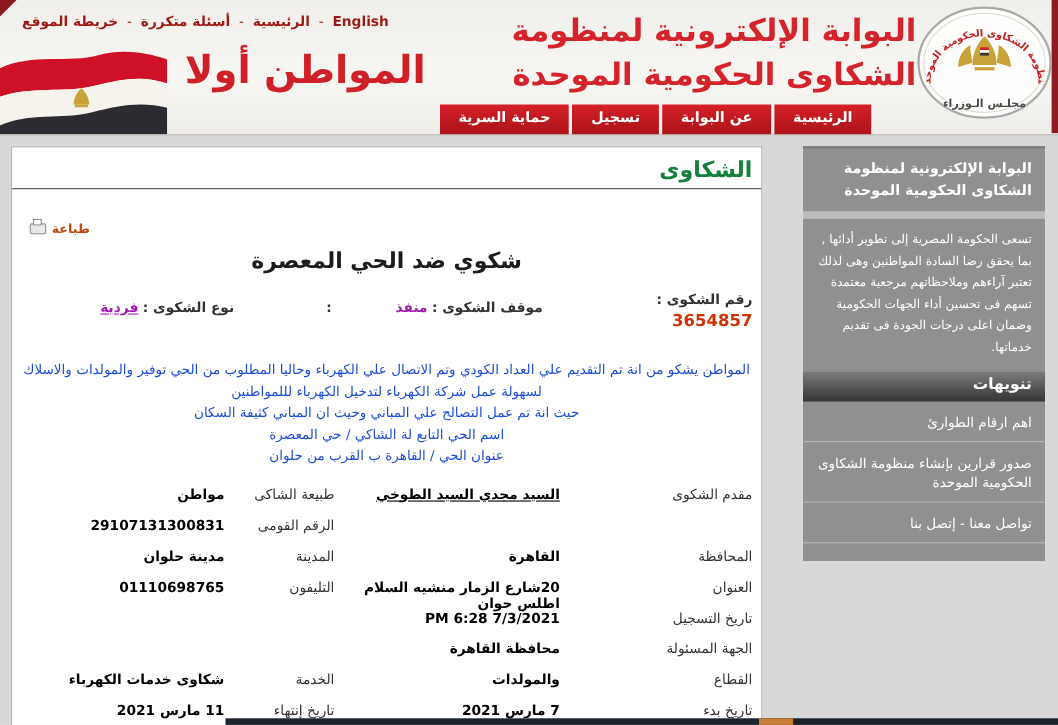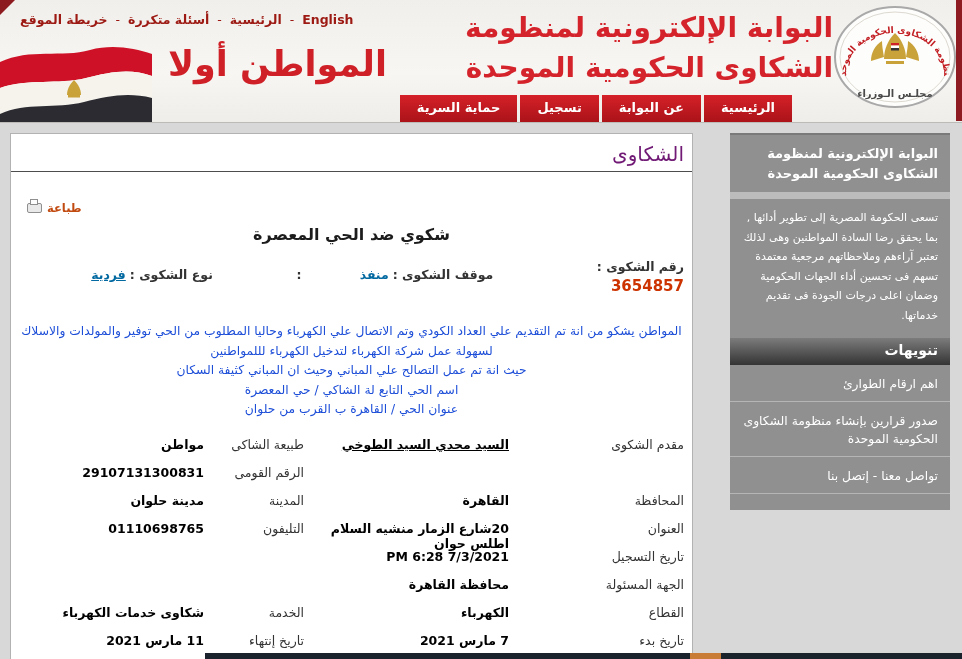--- a/index.html
+++ b/index.html
@@ -31,34 +31,34 @@
     display:block;background:linear-gradient(180deg,#d52028,#ab1319);
     color:#fff;font-size:13px;font-weight:bold;text-decoration:none;
     padding:5px 17px 7px;
   }
   
   .main-box{
     position:absolute;left:10px;top:133px;width:683px;bottom:0;
     background:#fff;border:1px solid #b2b2b2;border-bottom:none;
     overflow:hidden;box-sizing:border-box;
   }
-  .page-title{font-size:20px;font-weight:400;color:#701a75;margin:8px 8px 0 0;}
+  .page-title{font-size:20px;font-weight:700;color:#15803d;margin:8px 8px 0 0;}
   .rule{border-bottom:1px solid #4d4d4d;margin-top:5px;}
   .print-row{text-align:left;padding:25px 16px 0 16px;}
   .print-link{color:#c14a10;font-size:11.5px;font-weight:bold;text-decoration:none;white-space:nowrap;}
   .print-icon{display:inline-block;width:13px;height:8px;border:1px solid #8f8f8f;border-radius:2px;
     background:#e9e9e9;position:relative;vertical-align:-1px;margin-right:5px;}
   .print-icon::before{content:"";position:absolute;top:-5px;left:2px;width:6px;height:4px;
     background:#fdfdfd;border:1px solid #8f8f8f;}
-  .complaint-title{text-align:center;font-size:16px;font-weight:bold;color:#1c1c1c;margin-top:9px;}
+  .complaint-title{text-align:center;font-size:20px;font-weight:bold;color:#1c1c1c;margin-top:9px;}
   .summary{display:grid;grid-template-columns:150px 215px 40px 1fr;
     margin:15px 8px 0 14px;align-items:start;font-size:12.5px;color:#333;}
   .s-label{font-weight:bold;color:#333;}
   .s-value{font-weight:bold;color:#cc3300;font-size:15px;margin-top:3px;}
-  .s-orange{font-weight:bold;color:#0369a1;text-align:right;}
+  .s-orange{font-weight:bold;color:#a21caf;text-align:right;}
   .s-status,.s-colon,.s-type{text-align:center;padding-top:8px;}
   .s-colon{font-weight:bold;}
   .u{text-decoration:underline;}
   .desc{margin:27px 4px 0;text-align:center;font-size:12.3px;line-height:19.5px;color:#1d4ed8;}
   .details{display:grid;grid-template-columns:175px 205px 100px 1fr;
     grid-auto-rows:28px;margin:17px 8px 0 14px;font-size:12.5px;color:#333;}
   .drow{display:contents;}
   .details .val{font-weight:bold;color:#000;}
   
   .sidebar{position:absolute;right:12px;top:133px;width:220px;background:#909090;
@@ -194,21 +194,21 @@
       <div class="val"></div>
     </div>
     <div class="drow">
       <div class="lab">الجهة المسئولة</div>
       <div class="val">محافظة القاهرة</div>
       <div class="lab"></div>
       <div class="val"></div>
     </div>
     <div class="drow">
       <div class="lab">القطاع</div>
-      <div class="val">الكهرباء</div>
+      <div class="val">والمولدات</div>
       <div class="lab">الخدمة</div>
       <div class="val">شكاوى خدمات الكهرباء</div>
     </div>
     <div class="drow">
       <div class="lab">تاريخ بدء</div>
       <div class="val">7 مارس 2021</div>
       <div class="lab">تاريخ إنتهاء</div>
       <div class="val">11 مارس 2021</div>
     </div>
     <div class="drow">

